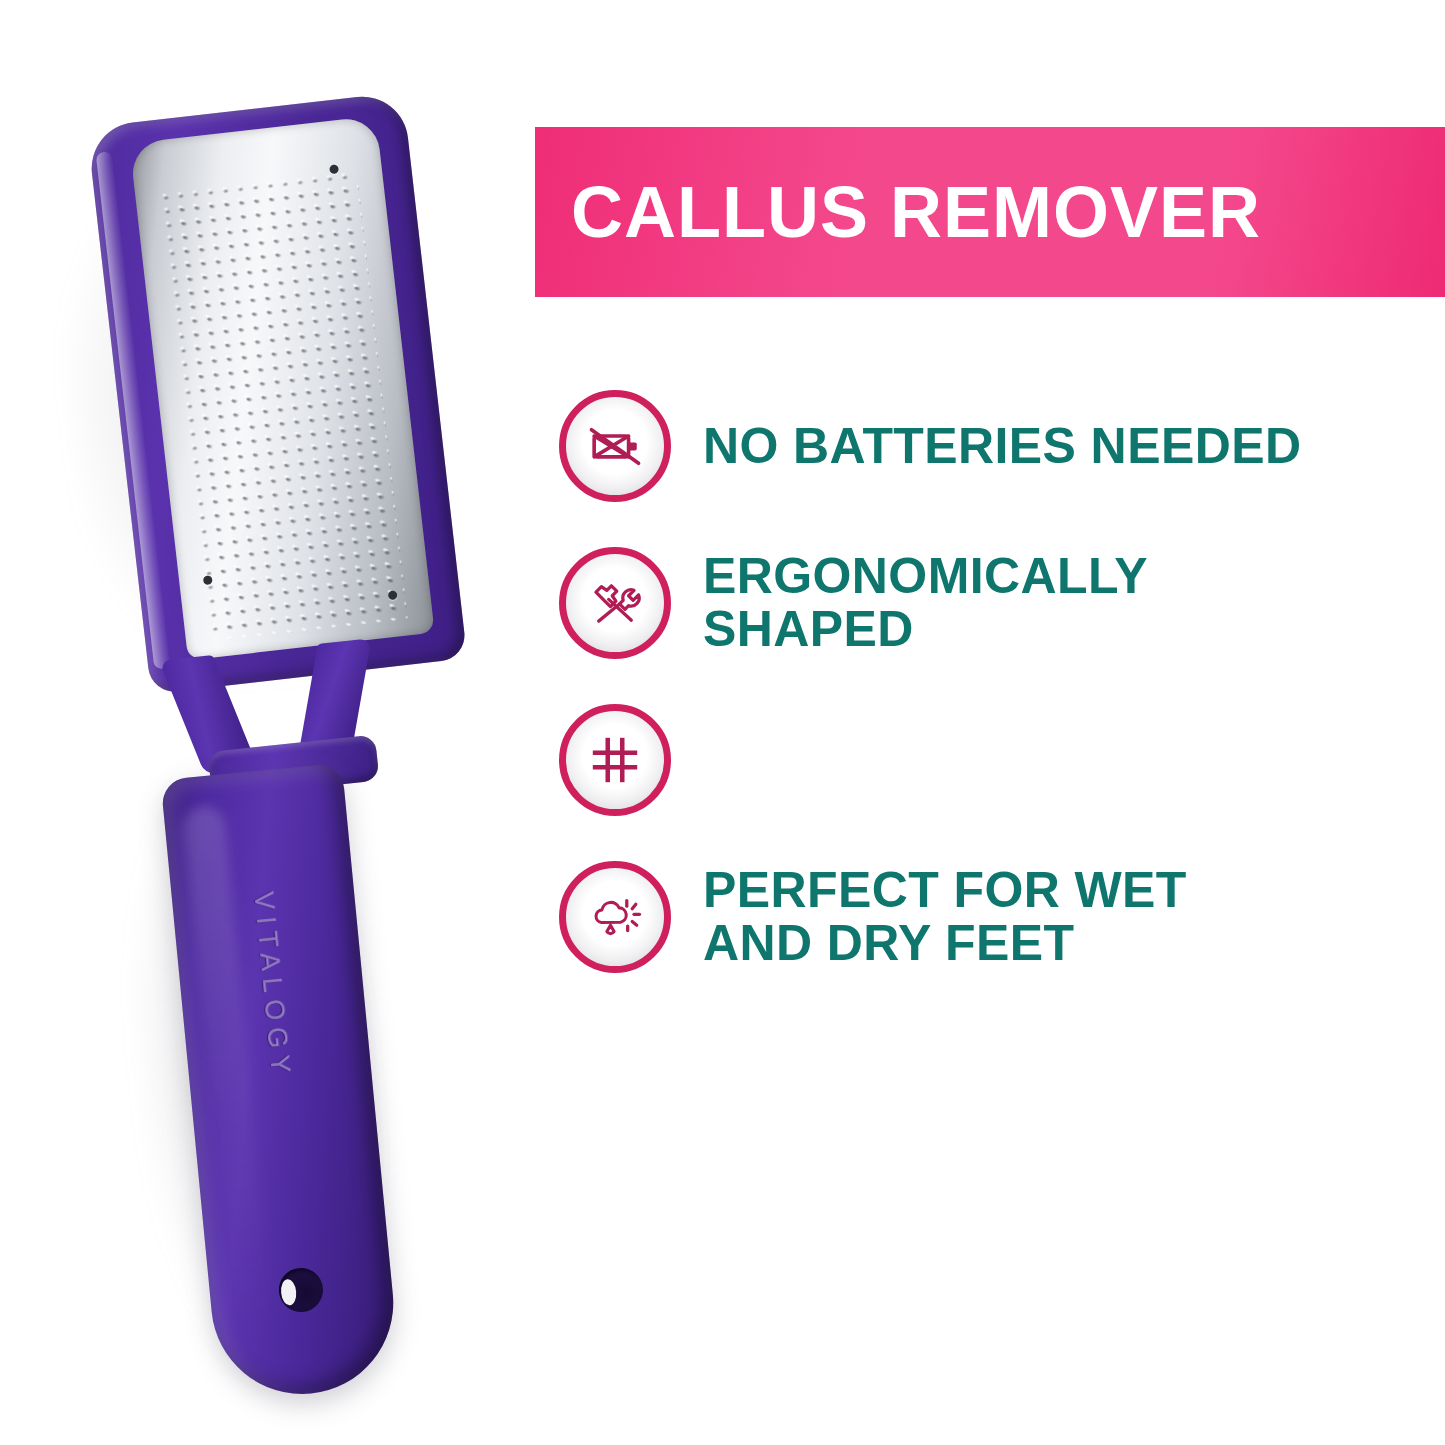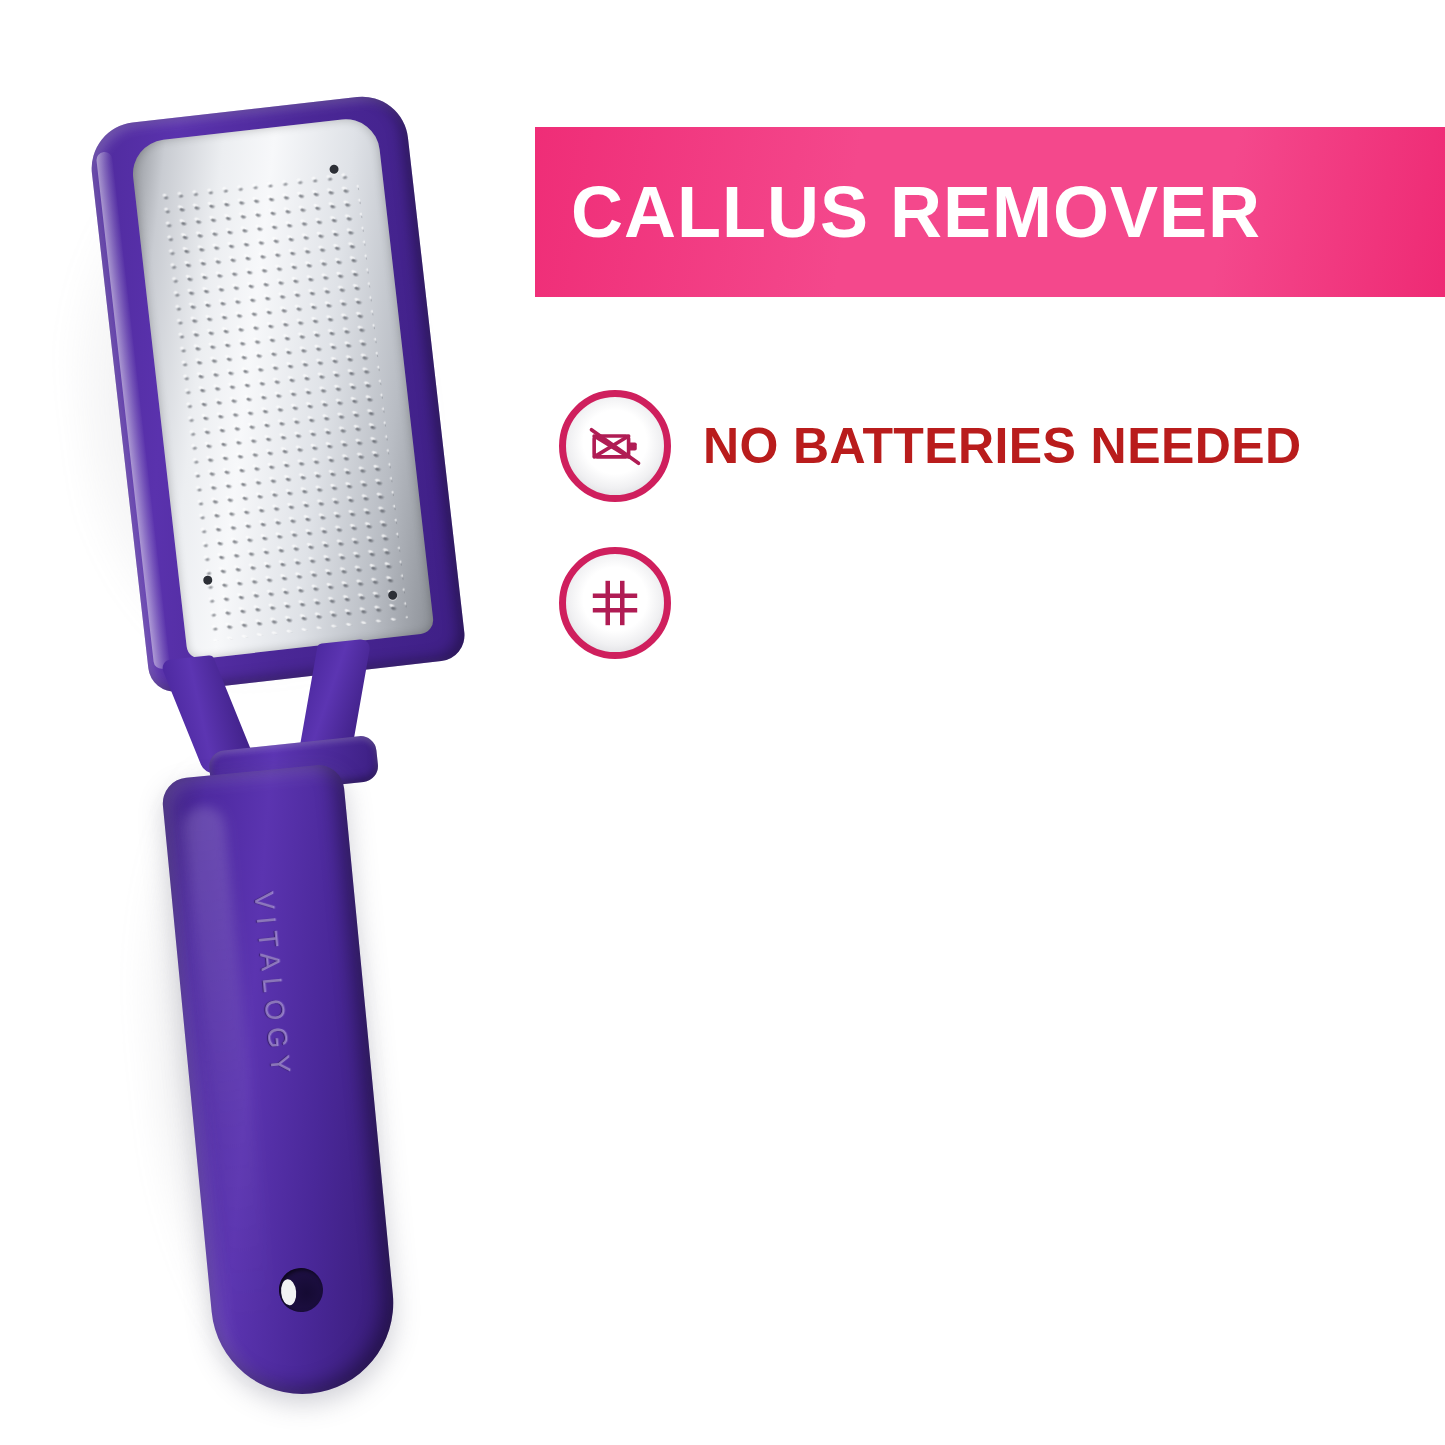--- a/index.html
+++ b/index.html
@@ -264,21 +264,21 @@
     display: flex;
     align-items: center;
     justify-content: center;
   }
   .feature-icon-wrap svg {
     width: 58px;
     height: 58px;
     display: block;
   }
   .feature-label {
-    color: #b91c1c;
+    color: #0f766e;
     font-size: 50px;
     font-weight: bold;
     line-height: 1.06;
     letter-spacing: 0.4px;
     white-space: pre-line;
   }
 </style>
 </head>
 <body>
 
@@ -327,29 +327,63 @@
             <rect x="9" y="21" width="38" height="23" rx="3"></rect>
             <path d="M47 28 h7 a2 2 0 0 1 2 2 v5 a2 2 0 0 1 -2 2 h-7 z" fill="#b01c54" stroke="none"></path>
             <line x1="9" y1="21" x2="47" y2="44"></line>
             <line x1="47" y1="21" x2="9" y2="44"></line>
             <line x1="6" y1="14" x2="58" y2="51"></line>
           </svg>
         </div>
         <div class="feature-label">NO BATTERIES NEEDED</div>
       </div>
 
+      <div class="feature-row">
+        <div class="feature-icon-wrap">
+          <svg viewBox="0 0 64 64" fill="none" stroke="#b01c54" stroke-width="3.6" stroke-linecap="round" stroke-linejoin="round">
+
+            <path d="M11 20 l6 -6 6 4 5 -5 6 6 -5 5 4 6 -6 6 -7 -7 z"></path>
+            <line x1="25" y1="28" x2="50" y2="51"></line>
+
+            <path d="M53 18 a9 9 0 0 0 -12 11 l-4 4 6 6 4 -4 a9 9 0 0 0 11 -12 l-6 6 -5 -5 z"></path>
+            <line x1="37" y1="33" x2="14" y2="52"></line>
+          </svg>
+        </div>
+        <div class="feature-label">ERGONOMICALLY
+SHAPED</div>
+      </div>
 
       <div class="feature-row">
         <div class="feature-icon-wrap">
           <svg viewBox="0 0 64 64" fill="none" stroke="#b01c54" stroke-width="5" stroke-linecap="square" stroke-linejoin="miter">
             <line x1="24" y1="10" x2="24" y2="54"></line>
             <line x1="40" y1="10" x2="40" y2="54"></line>
             <line x1="10" y1="24" x2="54" y2="24"></line>
             <line x1="10" y1="40" x2="54" y2="40"></line>
           </svg>
         </div>
       </div>
 
 
+      <div class="feature-row">
+        <div class="feature-icon-wrap">
+          <svg viewBox="0 0 64 64" fill="none" stroke="#b01c54" stroke-width="3.4" stroke-linecap="round" stroke-linejoin="round">
+
+            <g stroke-width="3.6">
+              <line x1="45" y1="14" x2="45" y2="20"></line>
+              <line x1="55" y1="18" x2="51" y2="23"></line>
+              <line x1="59" y1="29" x2="53" y2="29"></line>
+              <line x1="56" y1="41" x2="51" y2="37"></line>
+              <line x1="46" y1="47" x2="46" y2="42"></line>
+            </g>
+
+            <path d="M17 38 a7 7 0 0 1 0.6 -13.9 a10 10 0 0 1 19 -2.2 a8 8 0 0 1 1.6 15.8 z"></path>
+
+            <path d="M27 41 l-4 7 a4.6 4.6 0 0 0 8 0 z"></path>
+          </svg>
+        </div>
+        <div class="feature-label">PERFECT FOR WET
+AND DRY FEET</div>
+      </div>
 
     </div>
   </div>
 </div>
 
 </body></html>

